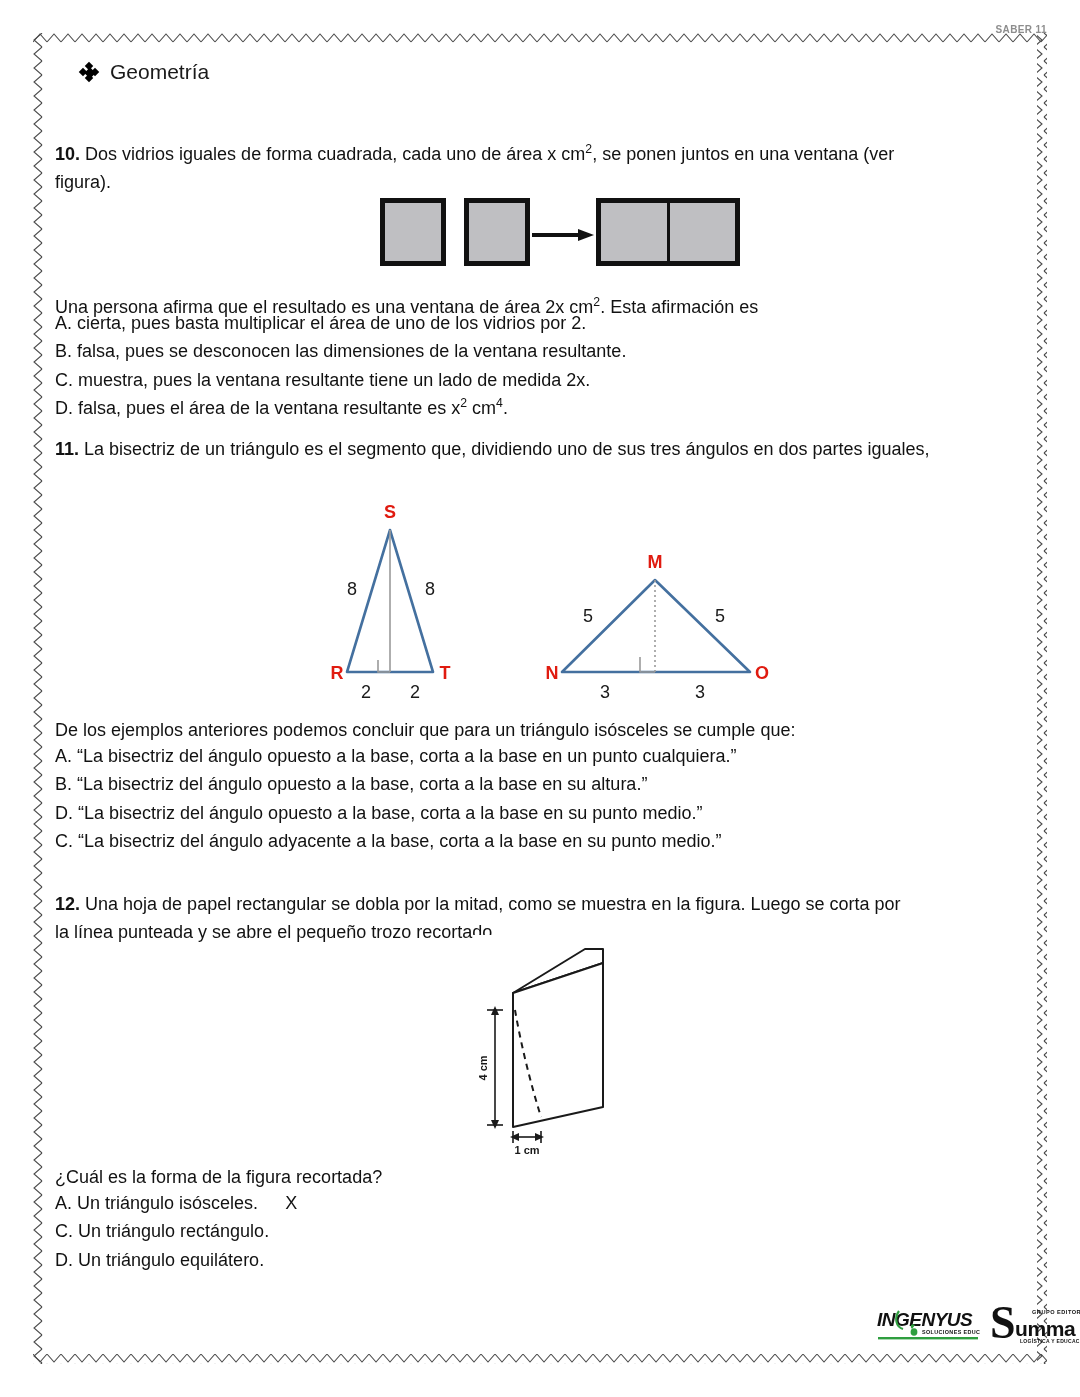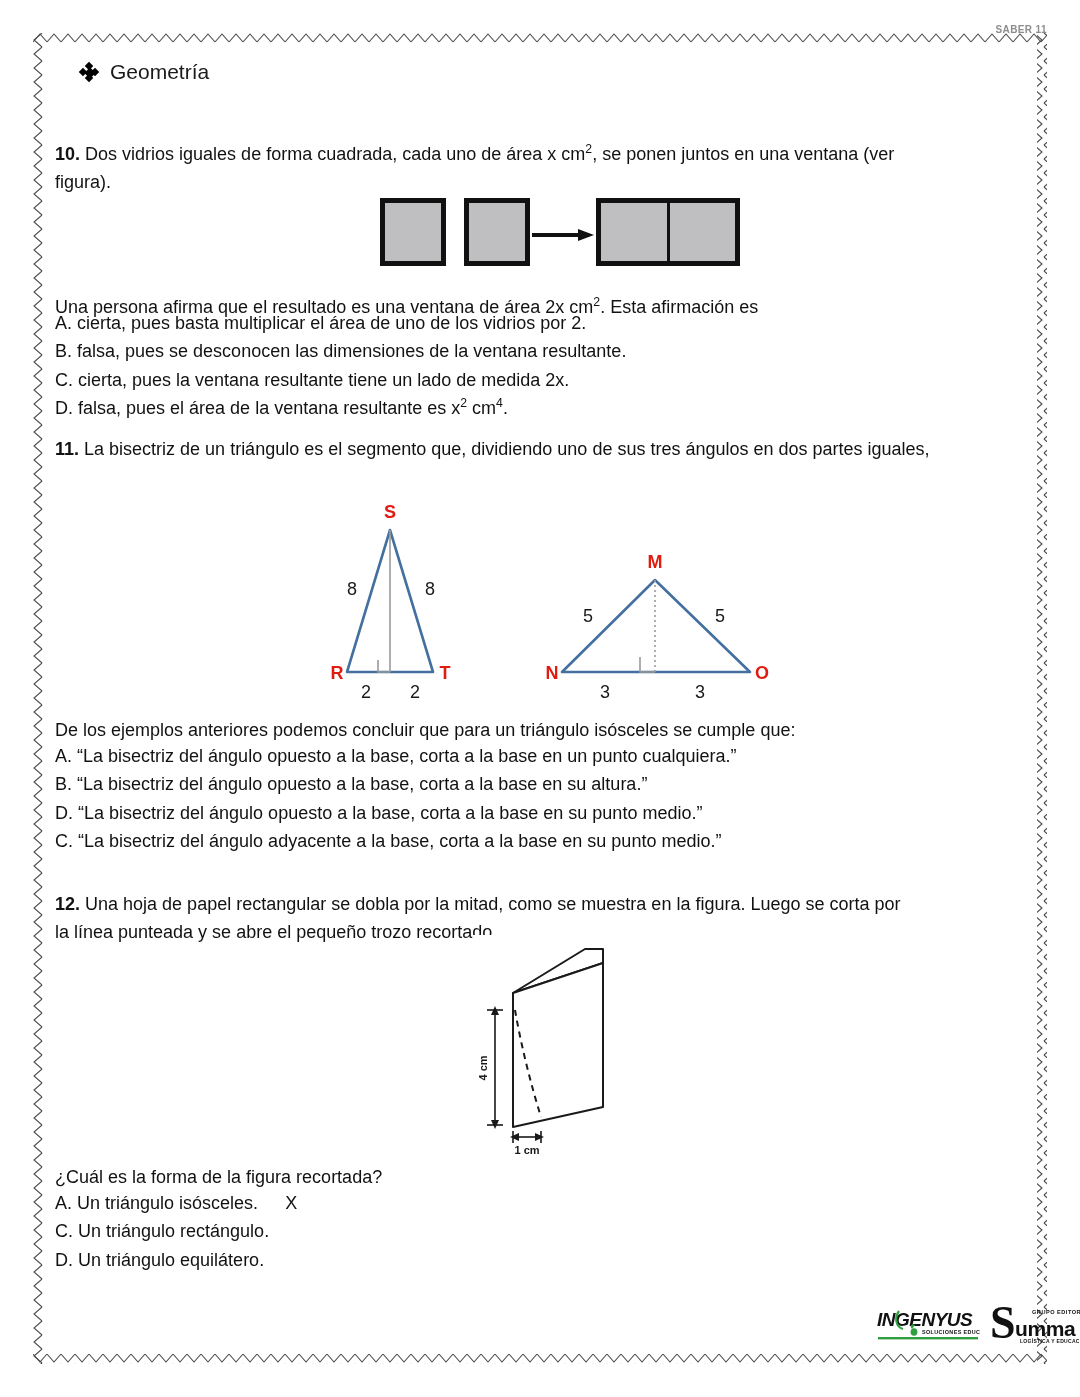--- a/index.html
+++ b/index.html
@@ -229,21 +229,21 @@
   <div class="opt">
     <span>A.</span>
     <span>cierta, pues basta multiplicar el área de uno de los vidrios por 2.</span>
   </div>
   <div class="opt">
     <span>B.</span>
     <span>falsa, pues se desconocen las dimensiones de la ventana resultante.</span>
   </div>
   <div class="opt">
     <span>C.</span>
-    <span>cierta, pues la ventana resultante tiene un lado de medida 2x.</span>
+    <span>muestra, pues la ventana resultante tiene un lado de medida 2x.</span>
   </div>
   <div class="opt">
     <span>D.</span>
     <span>falsa, pues el área de la ventana resultante es x</span><sup>2</sup><span> cm</span><sup>4</sup><span>.</span>
   </div>
 </div>
 
 <div class="q-block" style="top:435px;">
   <span class="qnum">11.</span>
   <span>La bisectriz de un triángulo es el segmento que, dividiendo uno de sus tres ángulos en dos partes iguales,</span>

